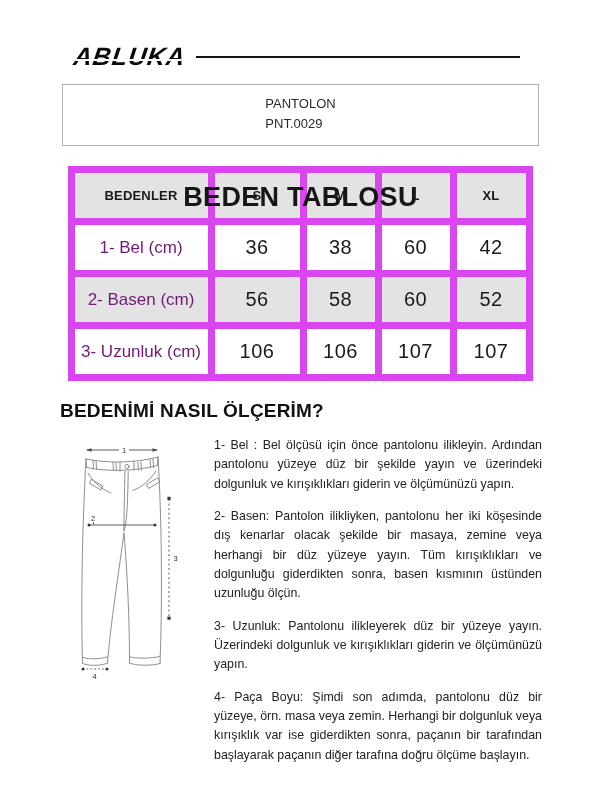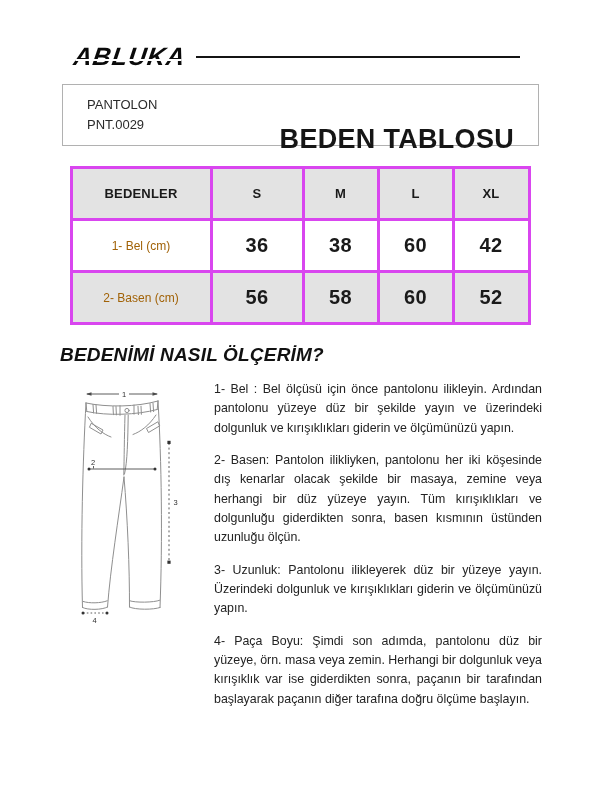--- a/index.html
+++ b/index.html
@@ -15,35 +15,35 @@
   .logo {
     font-size:25px; font-weight:900; font-style:italic; letter-spacing:1px;
     transform:skewX(-8deg); position:relative; color:#0a0a0a; white-space:nowrap;
   }
   .logo::after { content:""; position:absolute; left:2px; right:4px; top:60%; height:1.5px; background:#fff; }
   .brand-rule { flex:1; height:2px; background:#141414; margin-left:10px; }
 
   
   .title-box {
     margin:13px 61px 0 62px; border:1px solid #b1b1b1; background:#fff;
-    padding:9px 24px; display:flex; justify-content:space-between; align-items:center; height:62px;
+    padding:9px 24px; display:flex; justify-content:space-between; align-items:center; height:62px;flex-direction:column;
   }
   .product-lines { font-size:13px; line-height:1.55; color:#2b2b2b; }
   .doc-title { font-size:27px; font-weight:600; letter-spacing:0.3px; color:#161616;margin-top:48px; }
 
   
   table.size-table { border-collapse:collapse; margin:20px auto 0; width:458px; table-layout:fixed; }
-  .size-table th, .size-table td { border:3px solid #d946ef; text-align:center; height:52px; padding:0; background:#fff; }
+  .size-table th, .size-table td { border:7px solid #d946ef; text-align:center; height:52px; padding:0; background:#fff; }
   .size-table th { background:#e3e3e3; font-size:13px; font-weight:700; letter-spacing:0.2px; color:#1a1a1a; }
-  .size-table td.row-label { font-size:12px; color:#a16207;text-align:center; }
-  .size-table td.cell-value { font-size:20px; font-weight:700; color:#1a1a1a; letter-spacing:0.5px; }
+  .size-table td.row-label { font-size:17px; color:#701a75;text-align:center; }
+  .size-table td.cell-value { font-size:20px; font-weight:400; color:#1a1a1a; letter-spacing:0.5px; }
   .size-table tr.alt td { background:#e3e3e3; }
 
   
-  .section-heading { margin:19px 0 0 60px; font-size:19px; font-weight:800; letter-spacing:0.2px; color:#111;font-style:italic; }
+  .section-heading { margin:19px 0 0 60px; font-size:19px; font-weight:800; letter-spacing:0.2px; color:#111; }
   .measure-row { display:flex; margin:14px 58px 0 56px; }
   .diagram-wrap { width:152px; flex:none; }
   .instructions { flex:1; margin-left:6px; font-size:12.4px; line-height:1.56; text-align:justify; color:#232323; }
   .instructions p { margin:0 0 13px 0; }
 </style>
 </head>
 <body>
 
 <div class="page">
 
@@ -84,20 +84,27 @@
         <td class="cell-value">38</td>
         <td class="cell-value">60</td>
         <td class="cell-value">42</td>
       </tr>
       <tr class="alt">
         <td class="row-label">2- Basen (cm)</td>
         <td class="cell-value">56</td>
         <td class="cell-value">58</td>
         <td class="cell-value">60</td>
         <td class="cell-value">52</td>
+      </tr>
+      <tr>
+        <td class="row-label">3- Uzunluk (cm)</td>
+        <td class="cell-value">106</td>
+        <td class="cell-value">106</td>
+        <td class="cell-value">107</td>
+        <td class="cell-value">107</td>
       </tr>
     </tbody>
   </table>
 
   <div class="section-heading">BEDENİMİ NASIL ÖLÇERİM?</div>
 
   <div class="measure-row">
 
     <div class="diagram-wrap">
       <svg width="152" height="258" viewBox="0 0 150 258">

